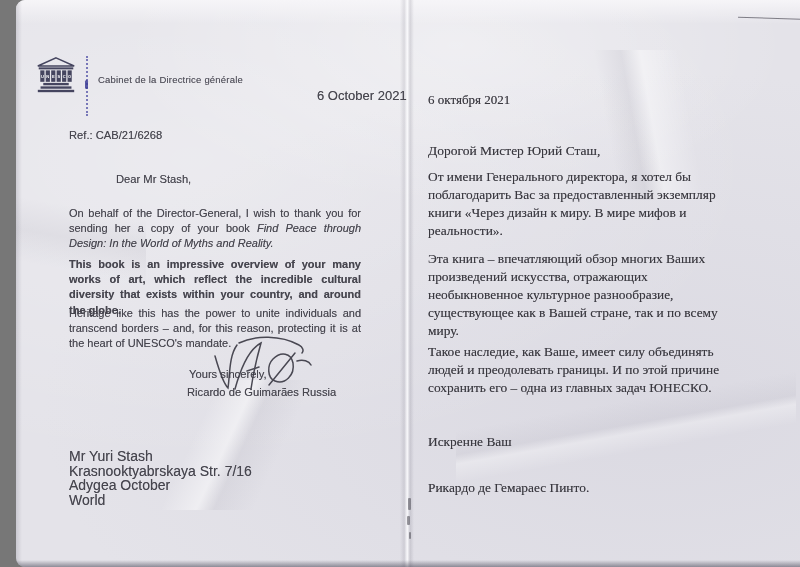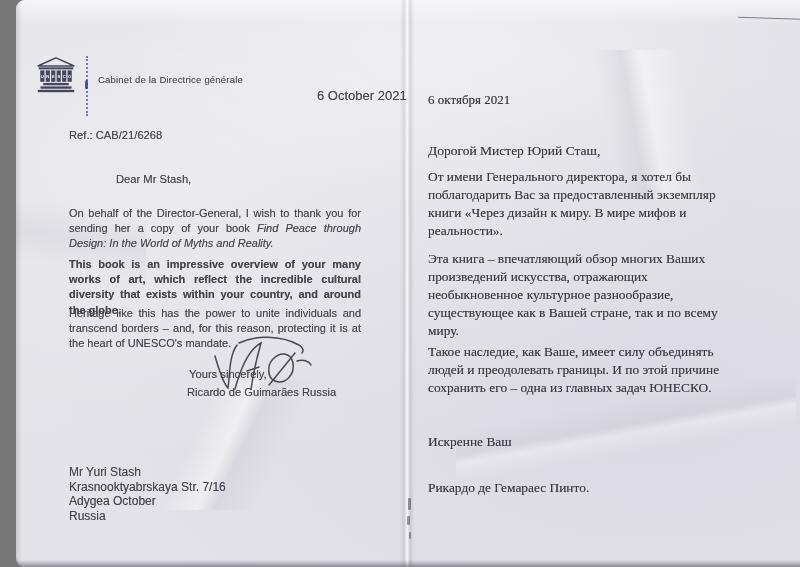--- a/index.html
+++ b/index.html
@@ -32,21 +32,21 @@
   .dotline{left:70px;top:56px;height:60px;width:0;border-left:2px dotted rgba(82,82,166,0.75);}
   .dotblob{left:69px;top:80px;width:3px;height:9px;background:#3d3d95;border-radius:2px;opacity:.85;}
   .office{left:82px;top:74px;font-size:9.5px;color:#54535e;letter-spacing:0.2px;}
   .date-en{left:256px;top:88px;font-size:13px;padding-left:45px;}
   .ref{left:53px;top:129px;font-size:11.2px;}
   .sal-en{left:53px;top:173px;font-size:11.2px;margin-left:47px;}
   .p-en{left:53px;width:292px;font-size:11px;line-height:15.2px;}
   .p1-en{top:194px;} .p2-en{top:245px;font-weight:bold;} .p3-en{top:294px;}
   .closing-en{left:173px;top:342px;font-size:11.2px;margin-top:26px;}
   .signer-en{left:171px;top:386px;font-size:11.2px;}
-  .address{left:53px;top:449px;font-size:12px;line-height:14.6px;margin-top:16px;}
+  .address{left:53px;top:449px;font-size:14px;line-height:14.6px;}
   
   .date-ru{left:412px;top:92px;font-size:13px;}
   .sal-ru{left:412px;top:143px;font-size:13.5px;}
   .p-ru{left:412px;width:298px;font-size:13.4px;line-height:18px;}
   .p1-ru{top:168px;} .p2-ru{top:250px;} .p3-ru{top:343px;}
   .closing-ru{left:412px;top:434px;font-size:13.4px;}
   .signer-ru{left:412px;top:480px;font-size:13.4px;text-align:right;}
   .logo{left:20px;top:55px;width:40px;height:42px;}
   .sig{left:193px;top:336px;width:104px;height:58px;}
 </style>
@@ -119,21 +119,21 @@
         <path d="M88 25 C94 23 100 25 102 29"></path>
       </g>
     </svg>
 
     <div class="abs en signer-en">Ricardo de Guimarães Russia</div>
 
     <div class="abs en address">
       <div>Mr Yuri Stash</div>
       <div>Krasnooktyabrskaya Str. 7/16</div>
       <div>Adygea October</div>
-      <div>Russia</div>
+      <div>World</div>
     </div>
   </div>
 
   <div>
     <div class="abs ru date-ru">6 октября 2021</div>
     <div class="abs ru sal-ru">Дорогой Мистер Юрий Сташ,</div>
     <div class="abs ru p-ru p1-ru">От имени Генерального директора, я хотел бы поблагодарить Вас за предоставленный экземпляр книги «Через дизайн к миру. В мире мифов и реальности».</div>
     <div class="abs ru p-ru p2-ru">Эта книга – впечатляющий обзор многих Ваших произведений искусства, отражающих необыкновенное культурное разнообразие, существующее как в Вашей стране, так и по всему миру.</div>
     <div class="abs ru p-ru p3-ru">Такое наследие, как Ваше, имеет силу объединять людей и преодолевать границы. И по этой причине сохранить его – одна из главных задач ЮНЕСКО.</div>
     <div class="abs ru closing-ru">Искренне Ваш</div>

